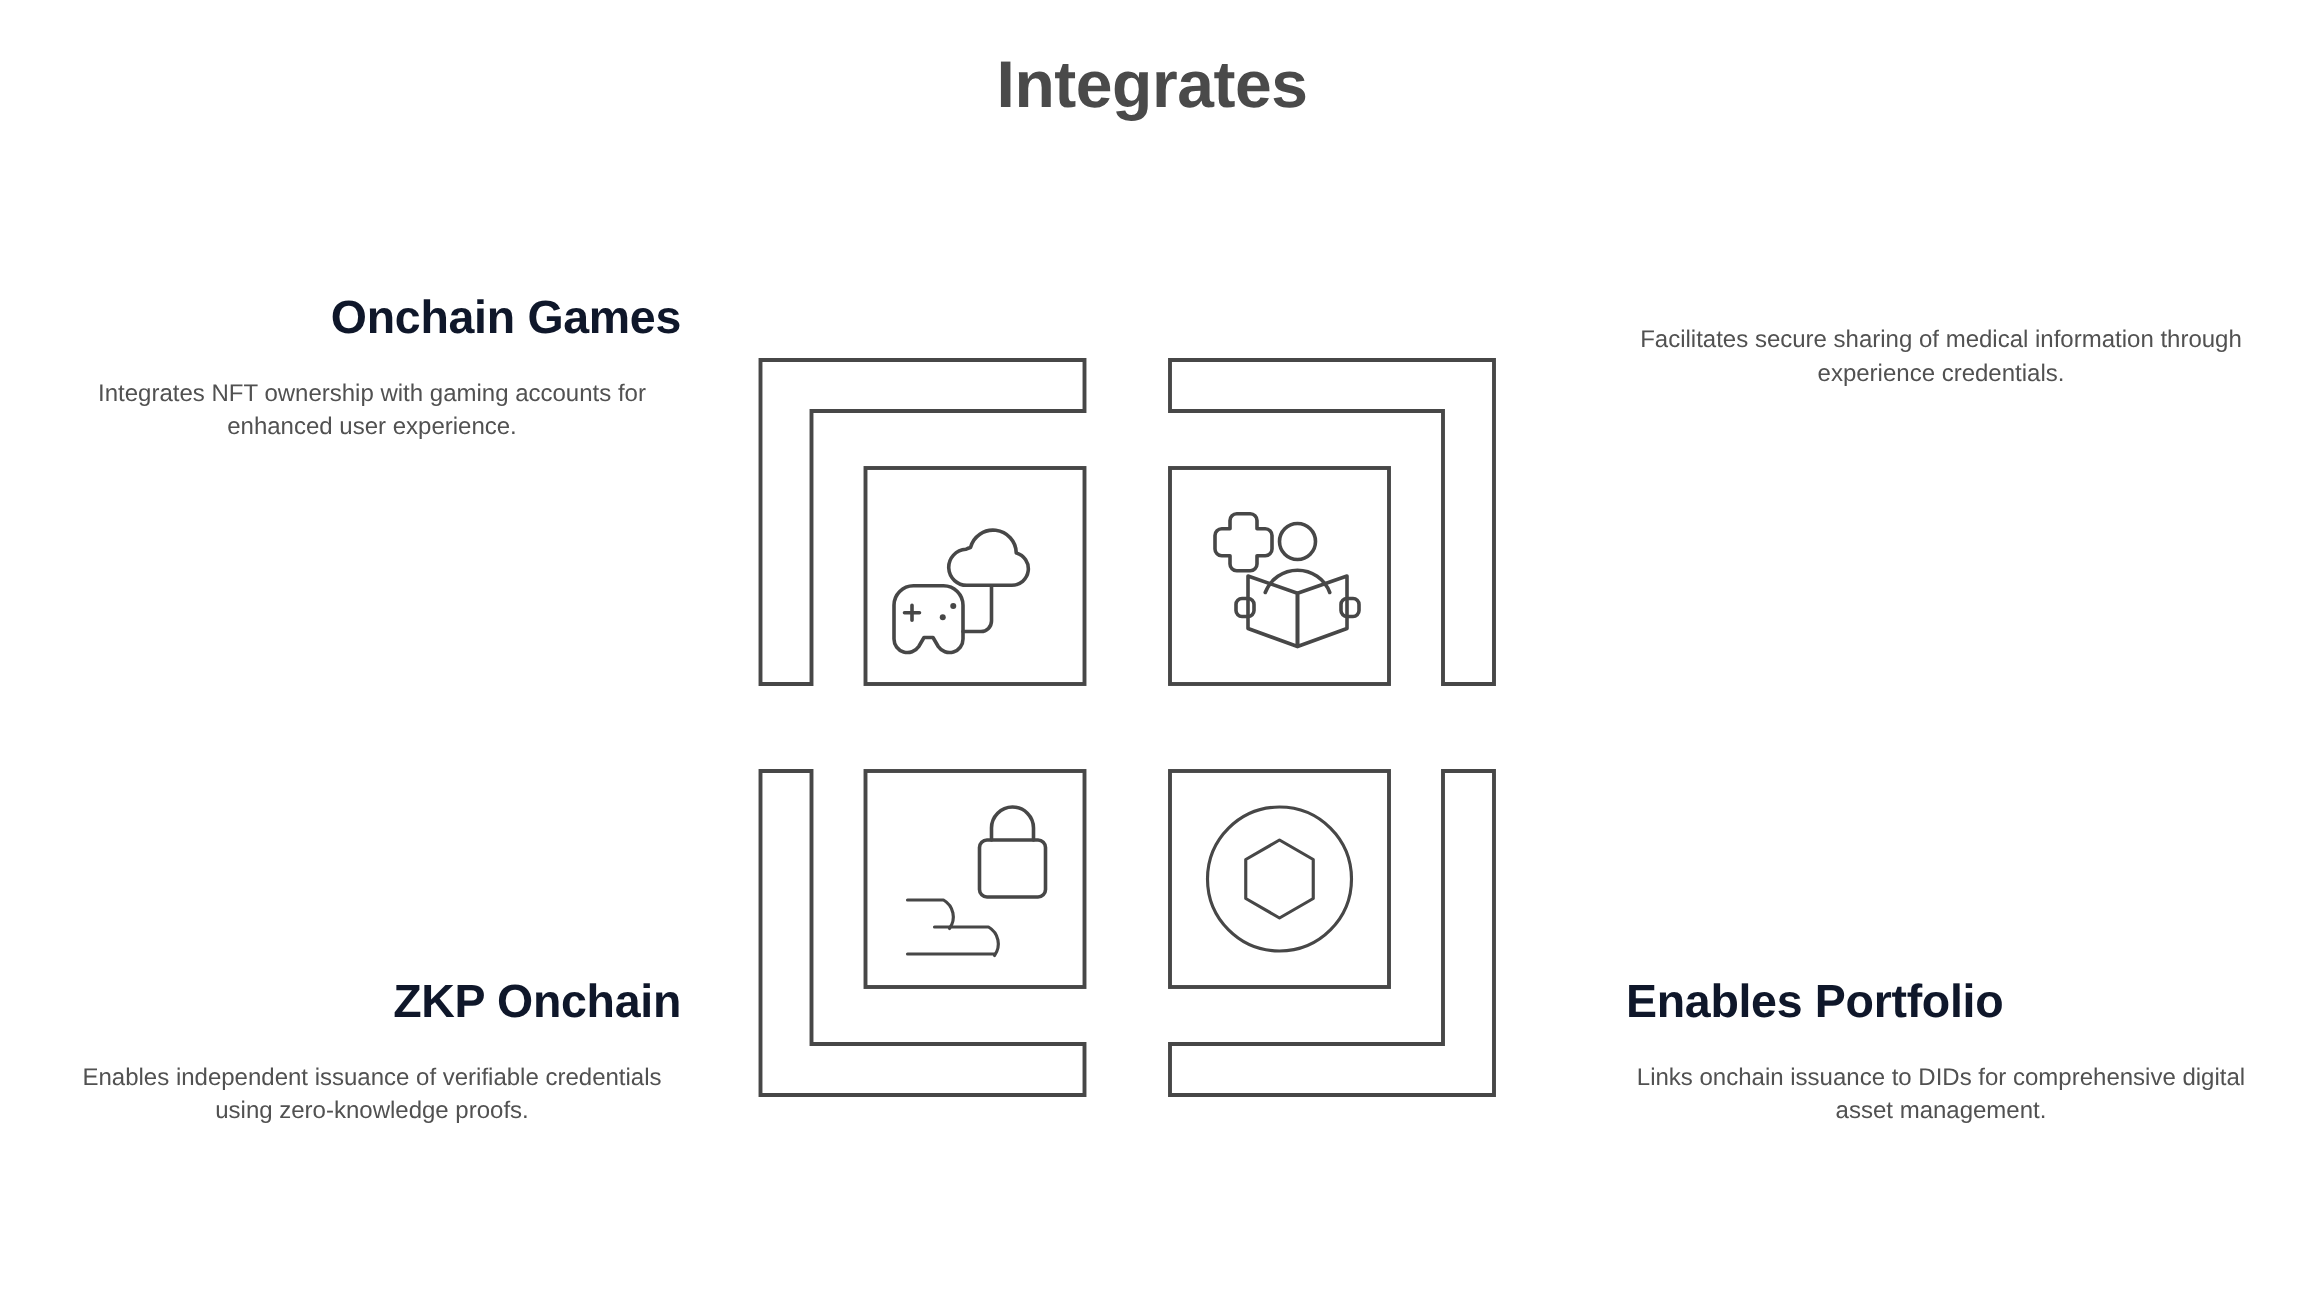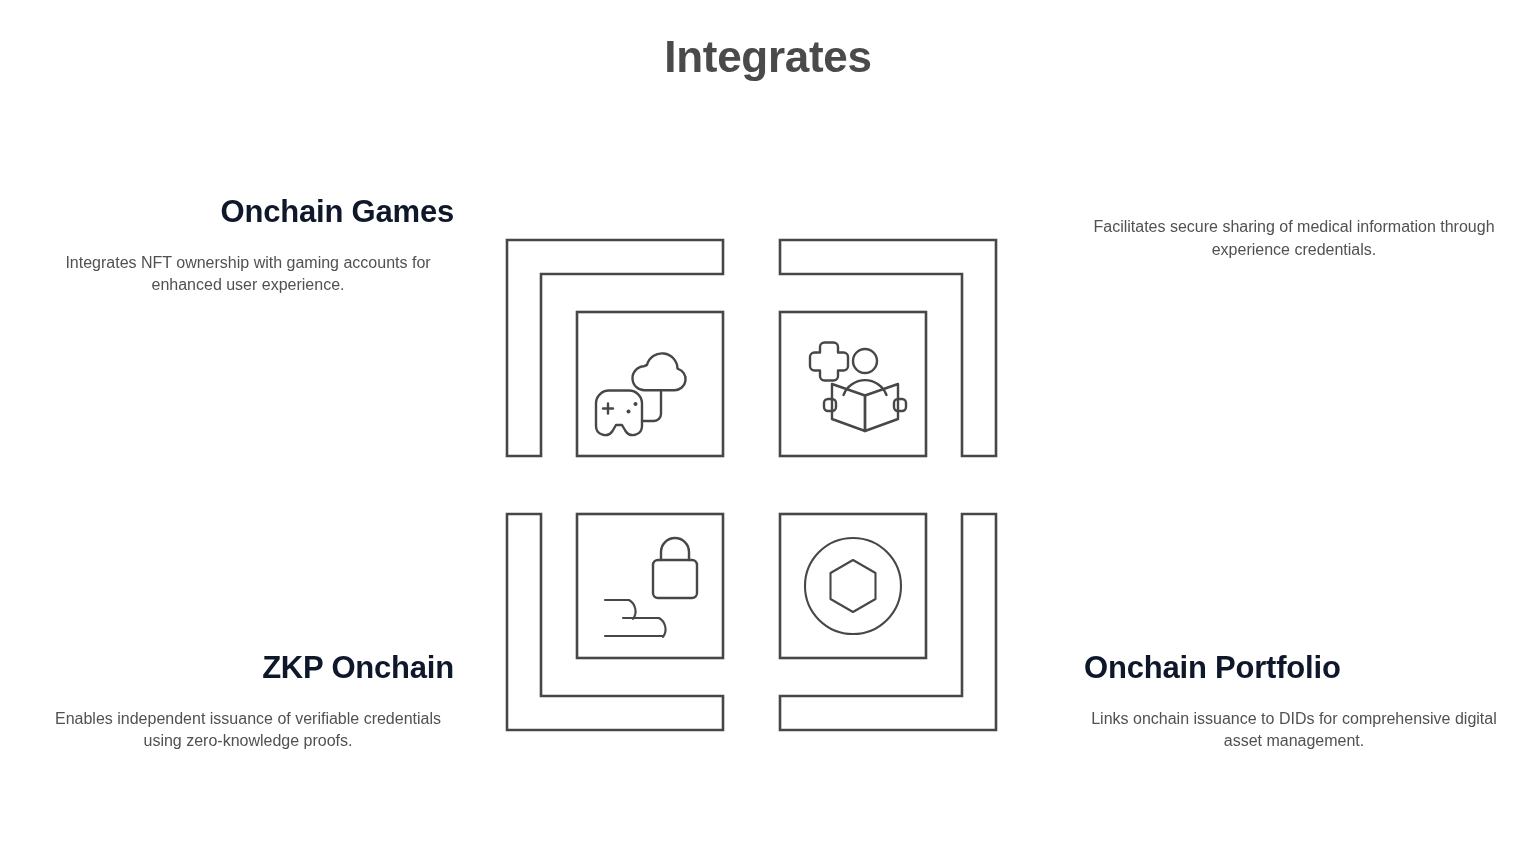--- a/index.html
+++ b/index.html
@@ -106,21 +106,21 @@
   <div class="textblock align-left" id="text-medical-records">
     <div class="tb-body">Facilitates secure sharing of medical information through experience credentials.</div>
   </div>
 
   <div class="textblock align-right" id="text-zkp-issuer">
     <div class="tb-heading">ZKP Onchain</div>
     <div class="tb-body">Enables independent issuance of verifiable credentials using zero-knowledge proofs.</div>
   </div>
 
   <div class="textblock align-left" id="text-onchain-portfolio">
-    <div class="tb-heading">Onchain Portfolio</div>
+    <div class="tb-heading">Enables Portfolio</div>
     <div class="tb-body">Links onchain issuance to DIDs for comprehensive digital asset management.</div>
   </div>
 
   <div class="icon-grid">
 
     <div class="cell" id="cell-onchain-games">
       <svg viewBox="0 0 265 270" xmlns="http://www.w3.org/2000/svg">
 
         <path class="stroke-shape" d="M 12 12 L 228 12 L 228 46 L 46 46 L 46 228 L 12 228 Z"></path>
 

